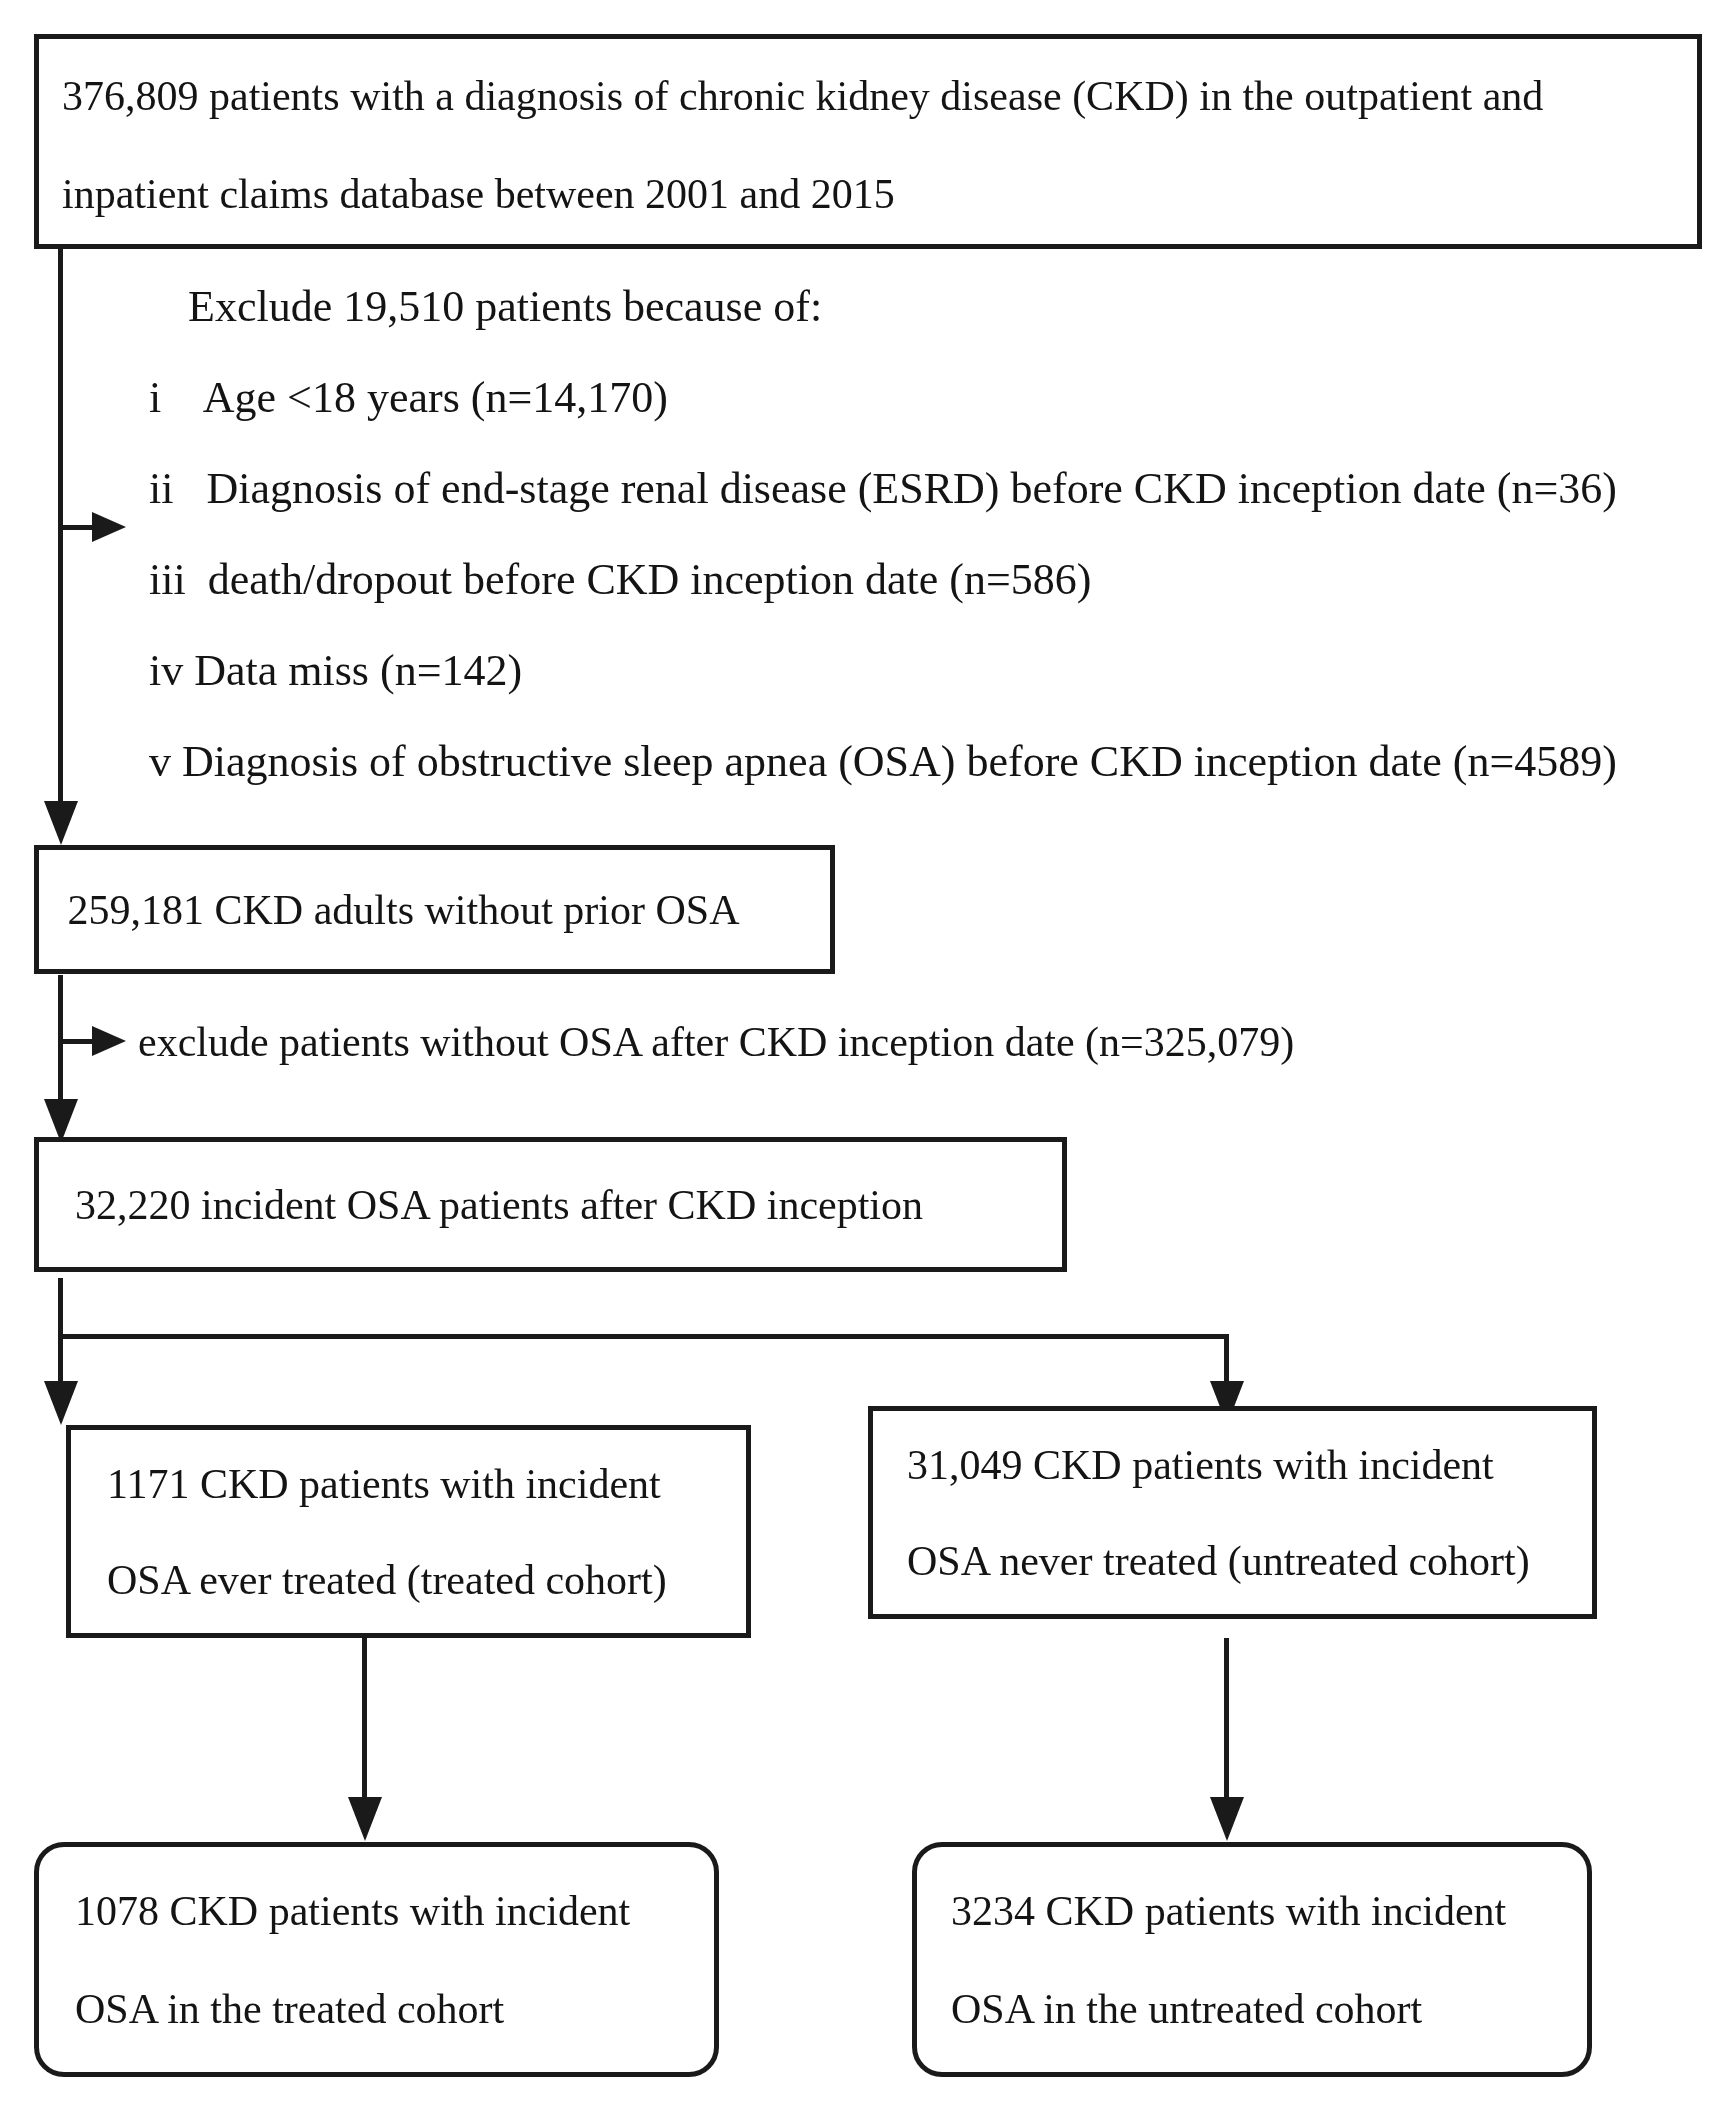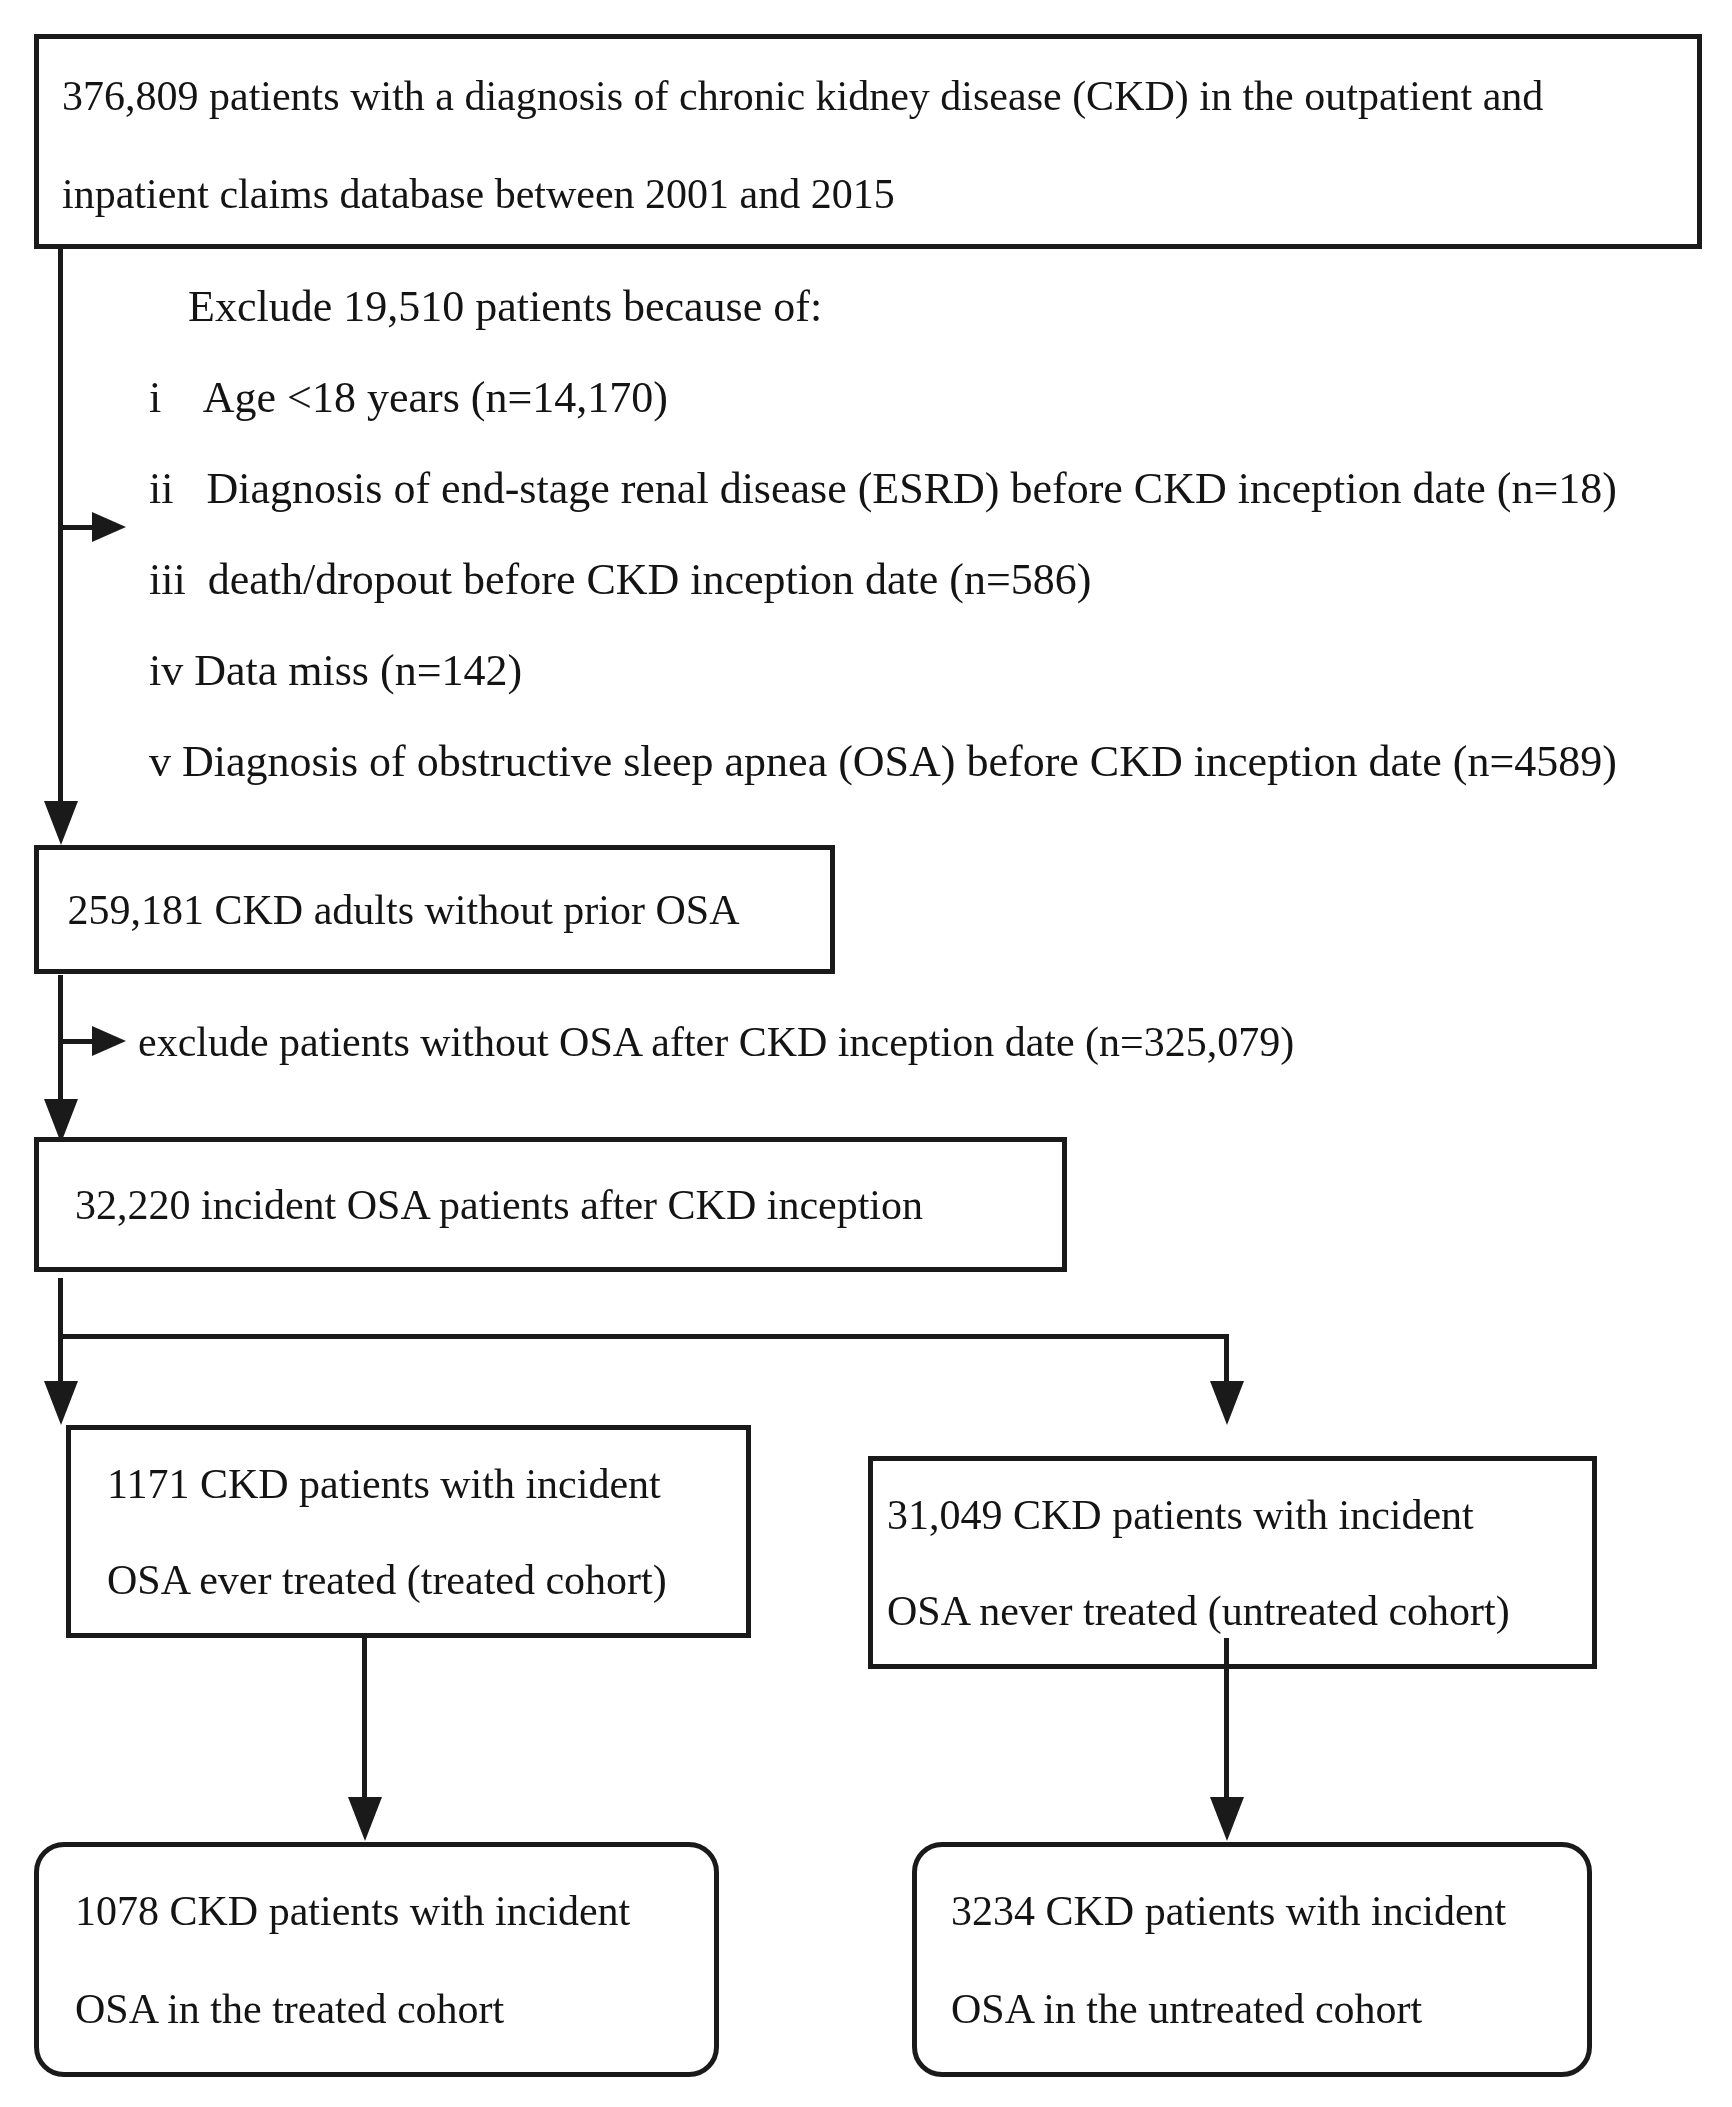--- a/index.html
+++ b/index.html
@@ -61,21 +61,21 @@
   }
   #exclusion-heading{margin-left:39px;}
   #box1{left:34px;top:34px;width:1668px;height:215px;padding:7.2px 15.5px 0 23px;}
   #box1 .line{height:98px;text-align:center;}
   #box2{left:34px;top:845px;width:801px;height:129px;padding-left:28.5px;}
   #box2 .line{height:98px;}
   #box3{left:34px;top:1137px;width:1033px;height:135px;padding-left:36px;}
   #box3 .line{height:98px;}
   #box4{left:34px;top:1425px;width:685px;height:213px;padding-left:36px;margin-left:32px;}
   #box4 .line{height:96px;}
-  #box5{left:868px;top:1456px;width:729px;height:213px;padding-left:14px;}
+  #box5{left:868px;top:1406px;width:729px;height:213px;padding-left:34px;}
   #box5 .line{height:96px;}
   #box6{left:34px;top:1842px;width:685px;height:235px;padding-left:36px;}
   #box6 .line{height:98px;}
   #box7{left:900px;top:1842px;width:680px;height:235px;padding-left:34px;margin-left:12px;}
   #box7 .line{height:98px;}
   #matching-text{
     left:365px;top:1725px;width:862px;
     text-align:center;line-height:57px;
   }
   #exclude2-text{
@@ -94,21 +94,21 @@
 
   <div class="vline" style="left:58px;top:249px;height:558px;"></div>
   <div class="arrow-down" style="left:44px;top:801px;"></div>
 
   <div class="hline" style="left:61px;top:525px;width:32px;"></div>
   <div class="arrow-right" style="left:92px;top:512px;"></div>
 
   <div id="exclusion-block">
     <div class="ex-line" id="exclusion-heading">Exclude 19,510 patients because of:</div>
     <div class="ex-line">i    Age &lt;18 years (n=14,170)</div>
-    <div class="ex-line">ii   Diagnosis of end-stage renal disease (ESRD) before CKD inception date (n=18)</div>
+    <div class="ex-line">ii   Diagnosis of end-stage renal disease (ESRD) before CKD inception date (n=36)</div>
     <div class="ex-line">iii  death/dropout before CKD inception date (n=586)</div>
     <div class="ex-line">iv Data miss (n=142)</div>
     <div class="ex-line">v Diagnosis of obstructive sleep apnea (OSA) before CKD inception date (n=4589)</div>
   </div>
 
   <div class="box" id="box2">
     <div class="line">259,181 CKD adults without prior OSA</div>
   </div>
 
   <div class="vline" style="left:58px;top:975px;height:132px;"></div>

